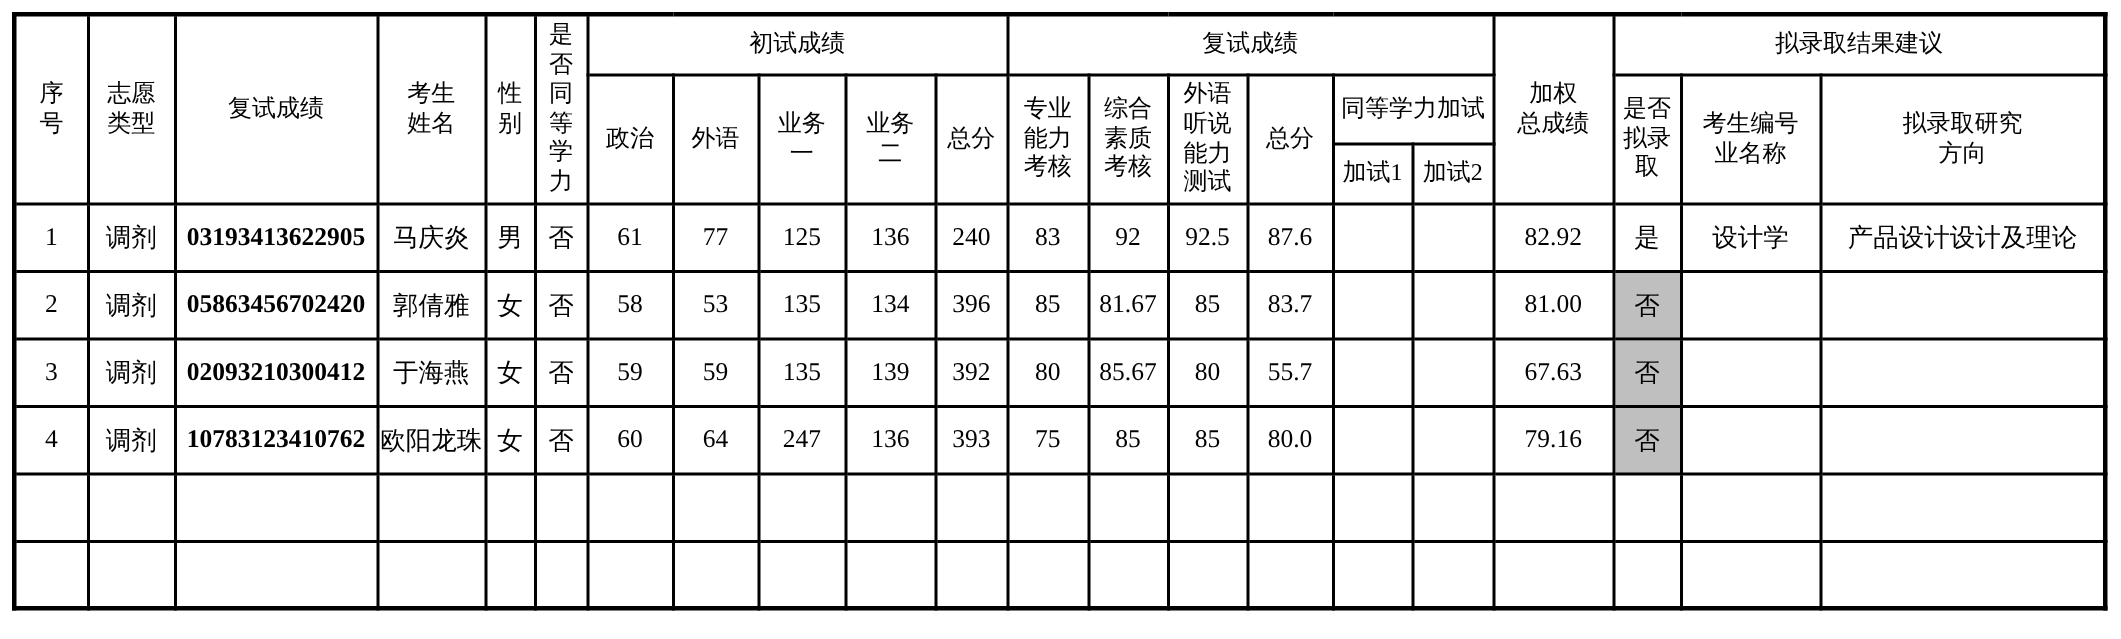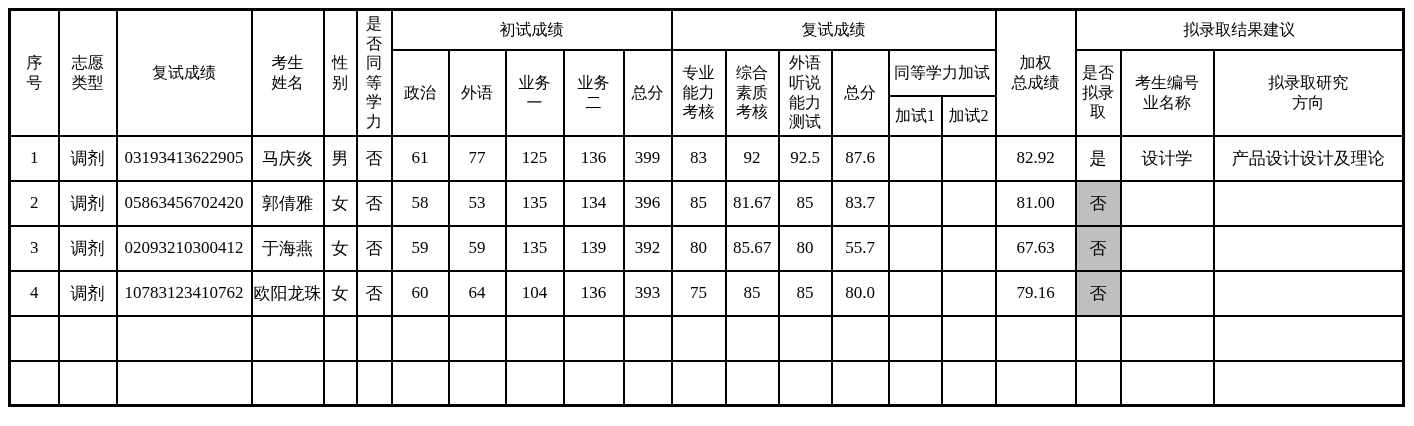--- a/index.html
+++ b/index.html
@@ -45,21 +45,21 @@
   tr.h2 { height: 46px; }
   tr.h3 { height: 40px; }
   tbody tr { height: 45px; }
   td.sans {
     font-family: "Liberation Sans", "DejaVu Sans", sans-serif;
     font-weight: 400;
     font-size: 18px;
   }
   td.id {
     font-family: "Liberation Sans", "DejaVu Sans", sans-serif;
-    font-weight: 400;
+    font-weight: 700;
     font-size: 17px;
     text-align: left;
     padding-left: 2px;
     padding-right: 0;
   }
   td.name {
     padding: 0;
     margin-left: 20px;
   }
   td.hl {
@@ -155,21 +155,21 @@
     <td>1</td>
     <td>调剂</td>
     <td class="id">03193413622905</td>
     <td class="name">马庆炎</td>
     <td>男</td>
     <td>否</td>
     <td class="sans">61</td>
     <td class="sans">77</td>
     <td class="sans">125</td>
     <td class="sans">136</td>
-    <td class="sans">399</td>
+    <td class="sans">240</td>
     <td>83</td>
     <td>92</td>
     <td>92.5</td>
     <td>87.6</td>
     <td></td>
     <td></td>
     <td>82.92</td>
     <td>是</td>
     <td>设计学</td>
     <td>产品设计设计及理论</td>
@@ -222,21 +222,21 @@
   </tr>
   <tr>
     <td>4</td>
     <td>调剂</td>
     <td class="id">10783123410762</td>
     <td class="name">欧阳龙珠</td>
     <td>女</td>
     <td>否</td>
     <td class="sans">60</td>
     <td class="sans">64</td>
-    <td class="sans">104</td>
+    <td class="sans">247</td>
     <td class="sans">136</td>
     <td class="sans">393</td>
     <td>75</td>
     <td>85</td>
     <td>85</td>
     <td>80.0</td>
     <td></td>
     <td></td>
     <td>79.16</td>
     <td class="hl">否</td>

